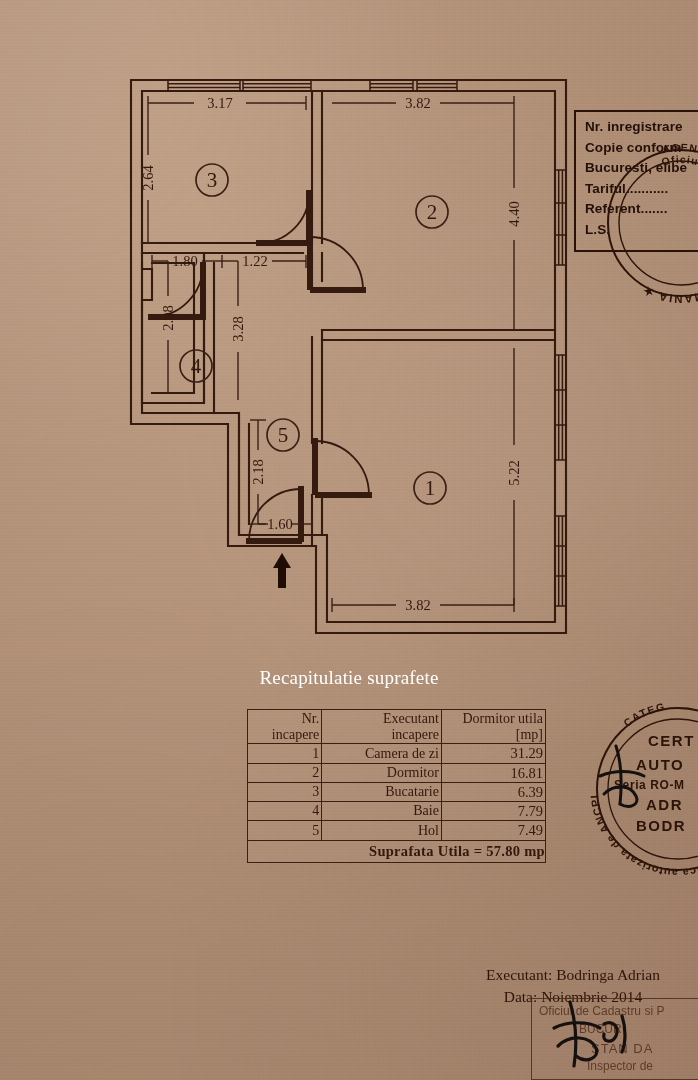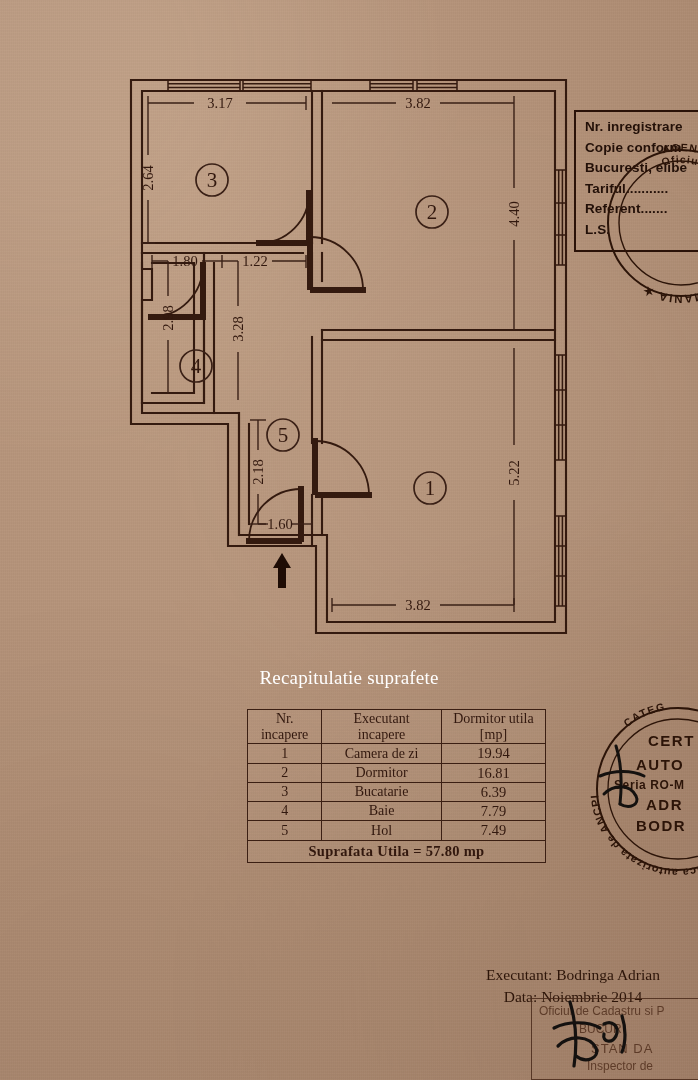--- a/index.html
+++ b/index.html
@@ -69,21 +69,21 @@
     left: 247px; top: 709px;
     width: 299px;
     border-collapse: collapse;
     font-family: "Liberation Serif", serif;
     color: #32180e;
     background: rgba(255,240,220,.045);
   }
   #recap-table td, #recap-table th {
     border: 1.3px solid #3b1f13;
     padding: 1px 2px;
-    text-align: center;
+    text-align: right;
     font-weight: normal;
     font-size: 14px;
     line-height: 1.12;
     margin-top: 24px;
   }
   #recap-table th { font-size: 14px; }
   .col-nr   { width: 72px; }
   .col-den  { width: 122px; }
   .col-sup  { width: 105px; }
   #recap-table td.num  { font-size: 14.5px; }
@@ -431,21 +431,21 @@
       <th class="col-sup">
         <span>Dormitor utila</span><br>
         <span>[mp]</span>
       </th>
     </tr>
   </thead>
   <tbody>
     <tr>
       <td>1</td>
       <td>Camera de zi</td>
-      <td class="num">19.94</td>
+      <td class="num">31.29</td>
     </tr>
     <tr>
       <td>2</td>
       <td>Dormitor</td>
       <td class="num">16.81</td>
     </tr>
     <tr>
       <td>3</td>
       <td>Bucatarie</td>
       <td class="num">6.39</td>

